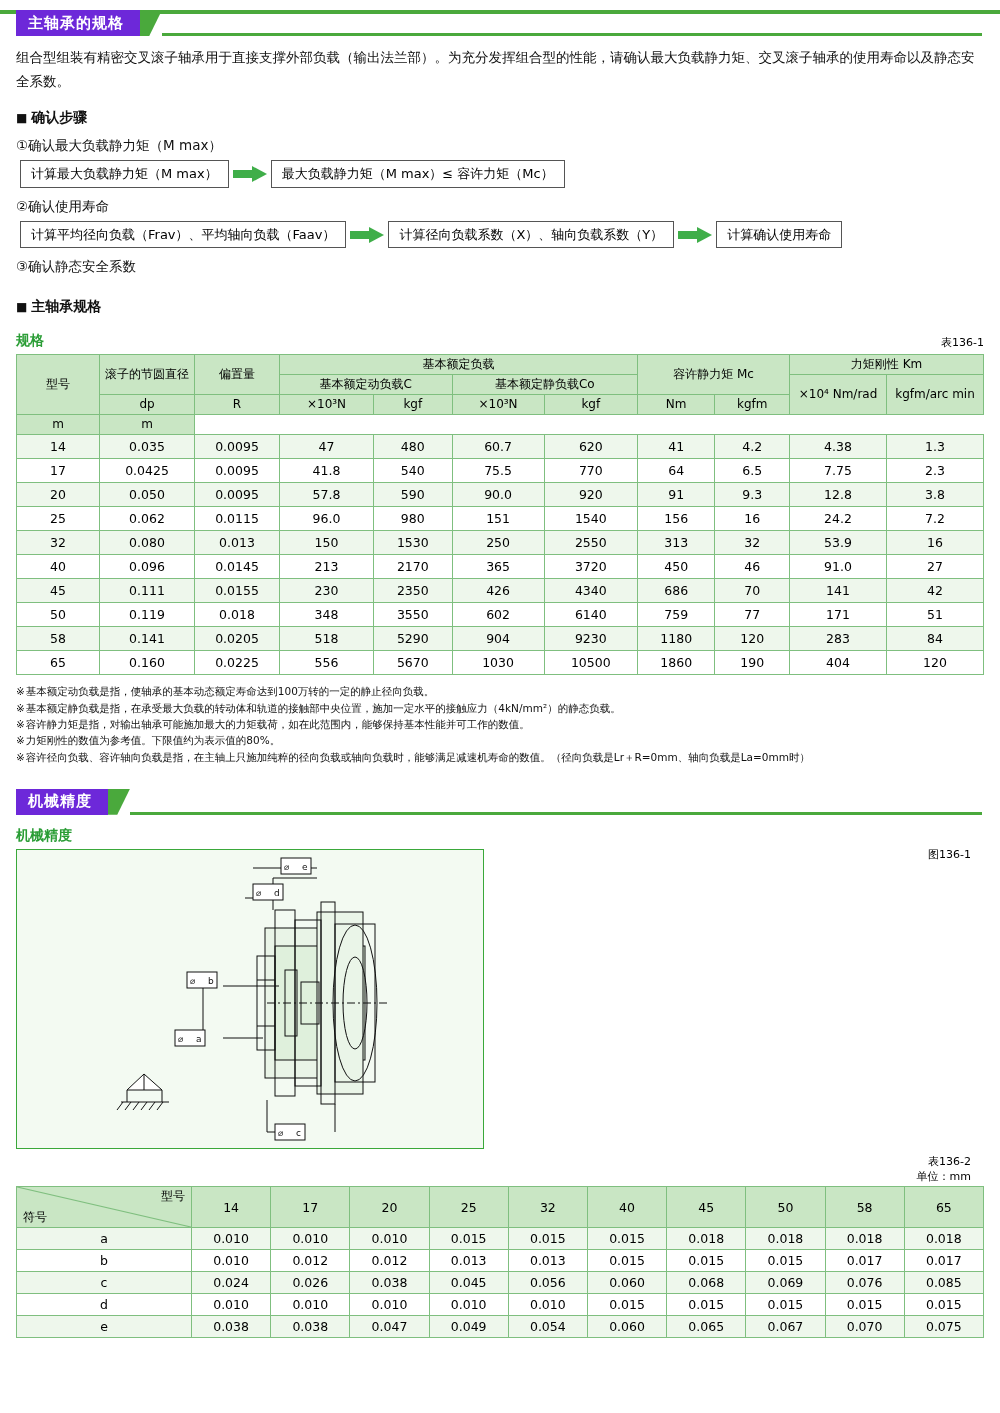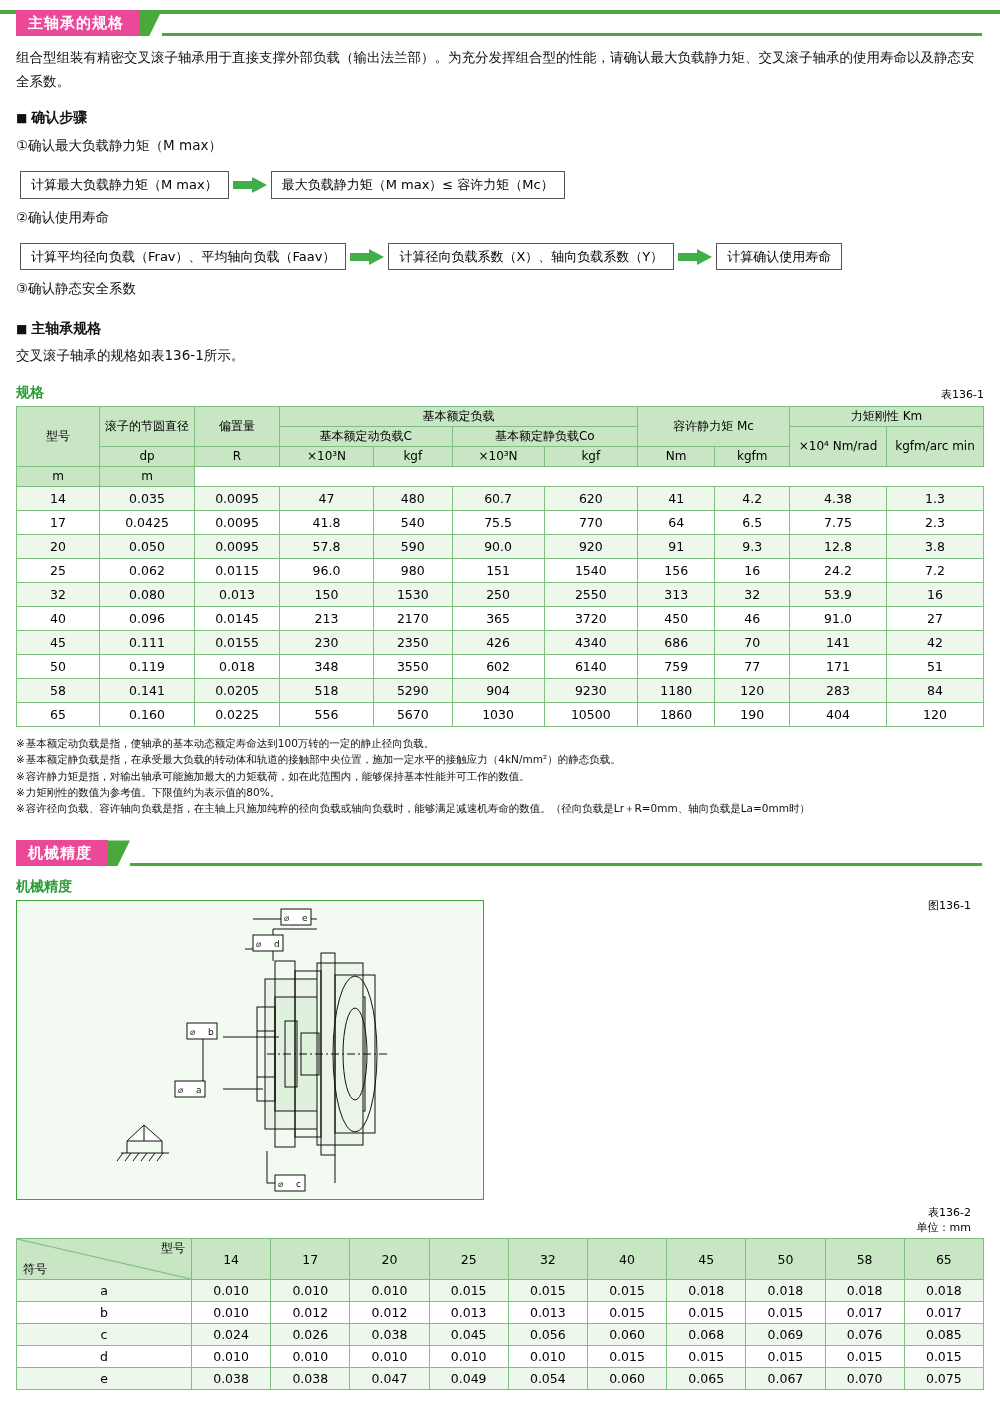--- a/index.html
+++ b/index.html
@@ -9,33 +9,33 @@
     font-family:"DejaVu Sans","Liberation Sans",sans-serif;
     font-size:12px;color:#000;
     position:relative;
   }
   .page{position:relative;width:1000px;height:1413px;padding:0;box-sizing:border-box;}
   
   .top-rule{position:absolute;left:0;top:0;width:1000px;height:4px;background:#4aa93c;}
   
   .banner{position:relative;height:26px;margin:0 0 0 16px;display:flex;align-items:stretch;width:966px;}
   .banner .tab{
-    background:#ec4899;color:#fff;font-size:15px;font-weight:bold;
+    background:#6d28d9;color:#fff;font-size:15px;font-weight:bold;
     padding:3px 16px 3px 12px;display:flex;align-items:center;letter-spacing:1px;
   }
   .banner .slant{width:22px;background:#4aa93c;
     clip-path:polygon(0 0,100% 0,42% 100%,0 100%);}
   .banner .rule{flex:1;align-self:flex-end;height:3px;background:#4aa93c;margin-bottom:0px;}
   
   .para{margin:10px 16px 0 16px;font-size:13.5px;line-height:1.75;color:#111;width:968px;}
   .h-square{margin:16px 0 6px 16px;font-size:14px;font-weight:bold;color:#111;}
   .h-square:before{content:"\25A0";margin-right:4px;font-size:12px;}
   .step-title{margin:10px 0 5px 16px;font-size:13.5px;color:#111;}
   
-  .flowrow{display:flex;align-items:center;margin:16px 0 0 20px;text-align:right;}
+  .flowrow{display:flex;align-items:center;margin:5px 0 0 20px;text-align:right;}
   .fbox{
     border:1px solid #555;background:#fff;padding:5px 10px;font-size:13px;
     line-height:1.2;white-space:nowrap;
   }
   .arrow{
     width:34px;height:16px;margin:0 4px;position:relative;flex:none;
   }
   .arrow:before{
     content:"";position:absolute;left:0;top:4px;width:20px;height:8px;background:#3fae49;
   }
@@ -106,21 +106,20 @@
     <div class="fbox">计算平均径向负载（Frav）、平均轴向负载（Faav）</div>
     <div class="arrow"></div>
     <div class="fbox">计算径向负载系数（X）、轴向负载系数（Y）</div>
     <div class="arrow"></div>
     <div class="fbox">计算确认使用寿命</div>
   </div>
 
   <div class="step-title">③确认静态安全系数</div>
 
   <div class="h-square" style="margin-top:22px;">主轴承规格</div>
-  <div class="para" style="margin-top:4px;">交叉滚子轴承的规格如表136-1所示。</div>
 
   <div class="greenhead" style="margin-top:16px;">规格</div>
   <div class="tablecap">
     <div class="capright">表136-1</div>
   </div>
 
   <table class="spec">
     <thead>
       <tr>
         <th rowspan="3" style="width:78px;">型号</th>

